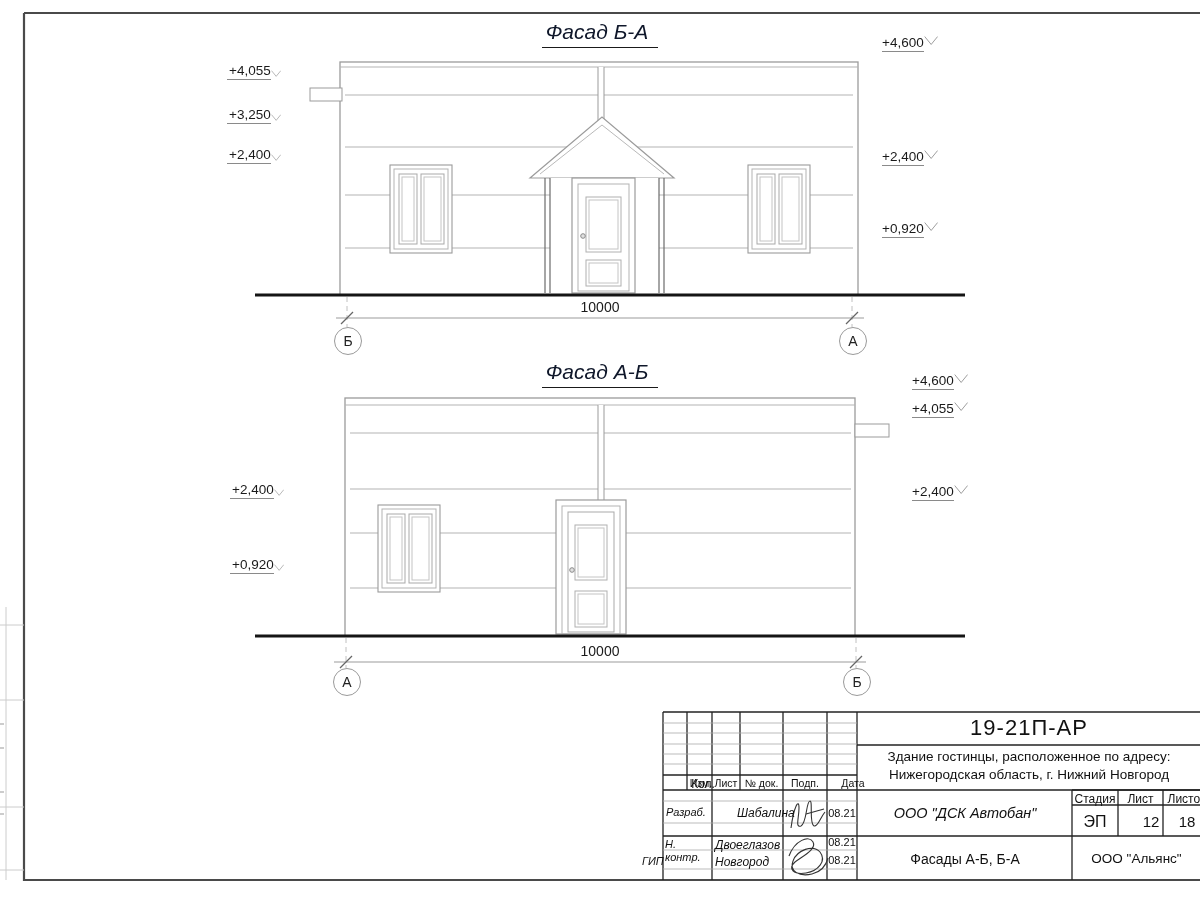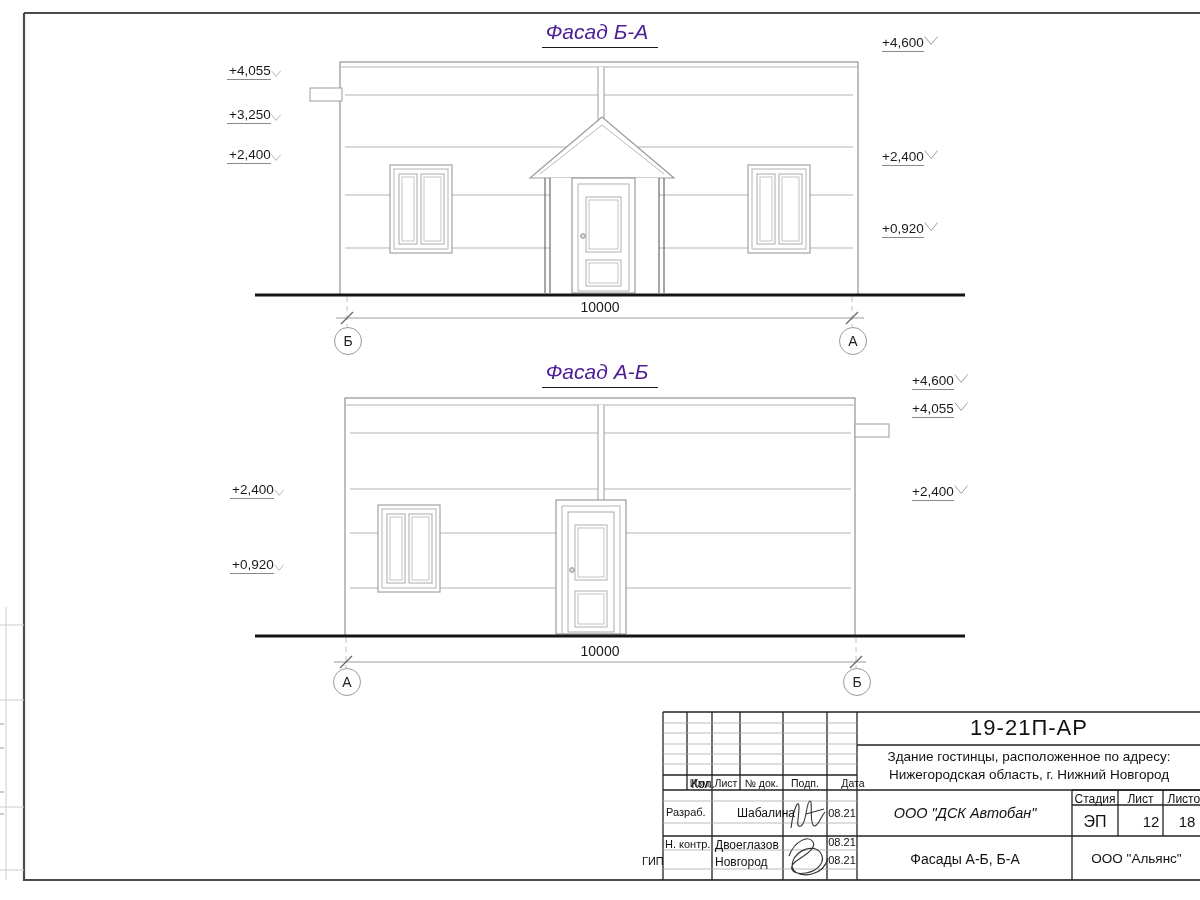--- a/index.html
+++ b/index.html
@@ -1,35 +1,35 @@
 <!DOCTYPE html>
 <html><head>
 <meta charset="utf-8">
 <style>
   html,body{margin:0;padding:0;background:#fff;}
   #sheet{position:relative;width:1200px;height:900px;background:#fff;overflow:hidden;
          font-family:"Liberation Sans",sans-serif;color:#1a1a1a;}
   svg.lw{position:absolute;left:0;top:0;}
 
-  .ftitle{position:absolute;text-align:center;font-style:italic;font-size:21px;color:#4c1d95;}
+  .ftitle{position:absolute;text-align:center;font-style:italic;font-size:21px;color:#0f172a;}
   .ftitle span{display:inline-block;border-bottom:1.6px solid #1a1a1a;padding:0 10px 3px 4px;}
 
   .elev{position:absolute;display:flex;flex-direction:row;font-size:13.5px;line-height:15px;width:56px;}
   .elev .ev{border-bottom:1px solid #8a8a8a;padding-bottom:1px;white-space:nowrap;}
   .elev.sym-right .ev{text-align:left;padding-left:2px;}
   .elev.sym-left .ev{text-align:center;}
   .elev svg{display:block;margin-top:-1px;}
   .elev.sym-right svg{align-self:flex-end;margin-right:2px;}
   .elev.sym-left svg{align-self:flex-start;margin-left:0;}
 
   .dimtext{position:absolute;text-align:center;font-size:14px;}
   .axis{position:absolute;width:26px;height:26px;border:1px solid #9a9a9a;border-radius:50%;
         background:#fff;display:flex;align-items:center;justify-content:center;font-size:14px;color:#222;}
   .tbt{position:absolute;text-align:center;line-height:1.2;color:#111;}
-  .al{text-align:left;}
+  .al{text-align:left;font-style:italic;}
   .it{font-style:italic;}
 </style>
 </head>
 <body>
 
 <div id="sheet">
 
   <svg class="lw" width="1200" height="900" viewBox="0 0 1200 900">
 
     <g stroke="#4a4a4a" stroke-width="2.2" fill="none">

